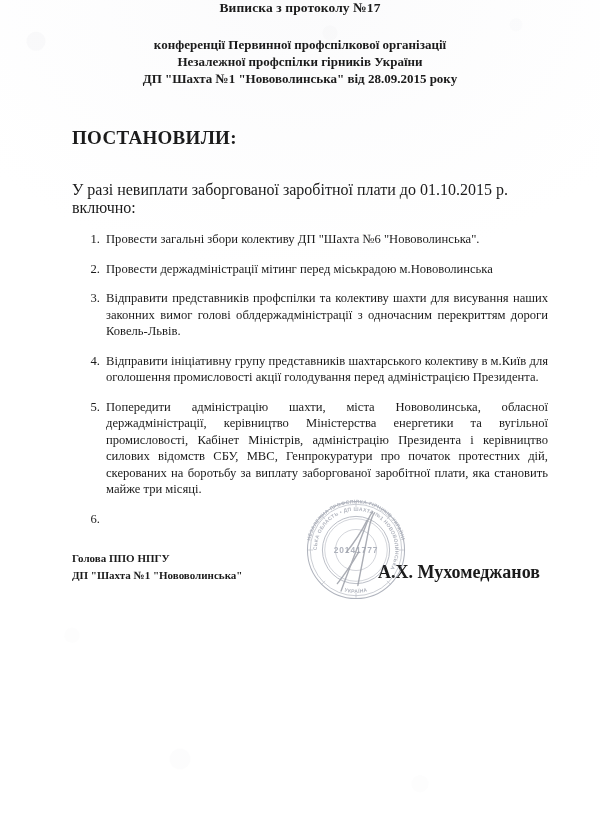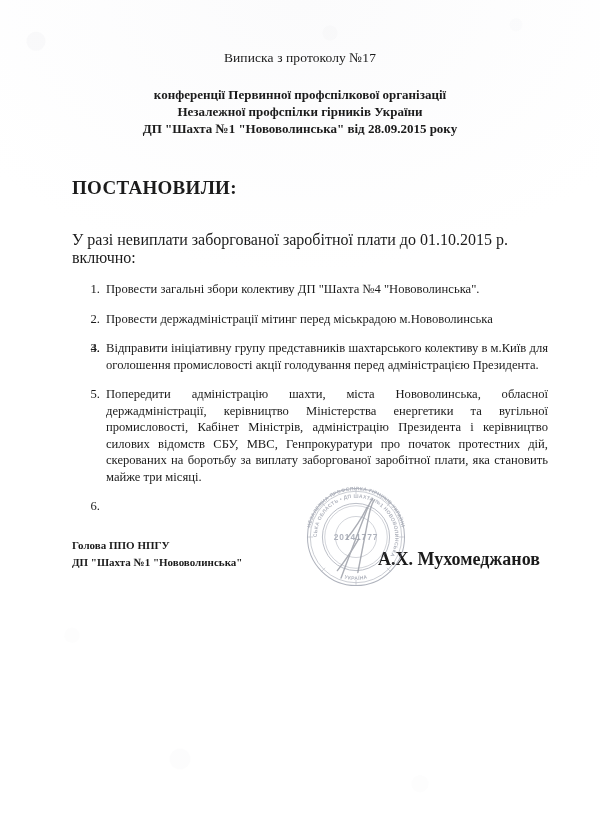--- a/index.html
+++ b/index.html
@@ -40,25 +40,24 @@
       radial-gradient(circle at 12% 77%, rgba(120,125,140,.035) 0 7px, transparent 8px);
   }
 
   .content {
     position: relative;
     padding: 0 50px;
   }
 
   
   .doc-title {
-    margin: 14px;
-    padding-top: 36px;
+    margin: 0;
     text-align: center;
     font-size: 13.5px;
-    font-weight: normal;
+    font-weight: bold;
     letter-spacing: .1px;
   }
   .subtitle-block {
     margin-top: 20px;
     text-align: center;
     font-size: 13px;
     font-weight: bold;
     line-height: 17px;
   }
   .subtitle-line { display: block; white-space: nowrap; }
@@ -170,28 +169,29 @@
       <span class="subtitle-line">ДП "Шахта №1 "Нововолинська" від 28.09.2015 року</span>
     </div>
 
     <div class="resolved-heading">ПОСТАНОВИЛИ:</div>
 
     <div class="intro-line">У разі невиплати заборгованої заробітної плати до 01.10.2015 р. включно:</div>
 
     <ol class="items">
       <li class="item tight">
         <span class="item-num">1.</span>
-        <span class="item-text">Провести загальні збори колективу ДП "Шахта №4 "Нововолинська".</span>
+        <span class="item-text">Провести загальні збори колективу ДП "Шахта №6 "Нововолинська".</span>
       </li>
       <li class="item tight">
         <span class="item-num">2.</span>
         <span class="item-text">Провести держадміністрації мітинг перед міськрадою м.Нововолинська</span>
       </li>
       <li class="item">
         <span class="item-num">3.</span>
+        <span class="item-text">Відправити представників профспілки та колективу шахти для висування наших законних вимог голові облдержадміністрації з одночасним перекриттям дороги Ковель-Львів.</span>
       </li>
       <li class="item">
         <span class="item-num">4.</span>
         <span class="item-text">Відправити ініціативну групу представників шахтарського колективу в м.Київ для оголошення промисловості акції голодування перед адміністрацією Президента.</span>
       </li>
       <li class="item">
         <span class="item-num">5.</span>
         <span class="item-text">Попередити адміністрацію шахти, міста Нововолинська, обласної держадміністрації, керівництво Міністерства енергетики та вугільної промисловості, Кабінет Міністрів, адміністрацію Президента і керівництво силових відомств СБУ, МВС, Генпрокуратури про початок протестних дій, скерованих на боротьбу за виплату заборгованої заробітної плати, яка становить майже три місяці.</span>
       </li>
       <li class="item">

